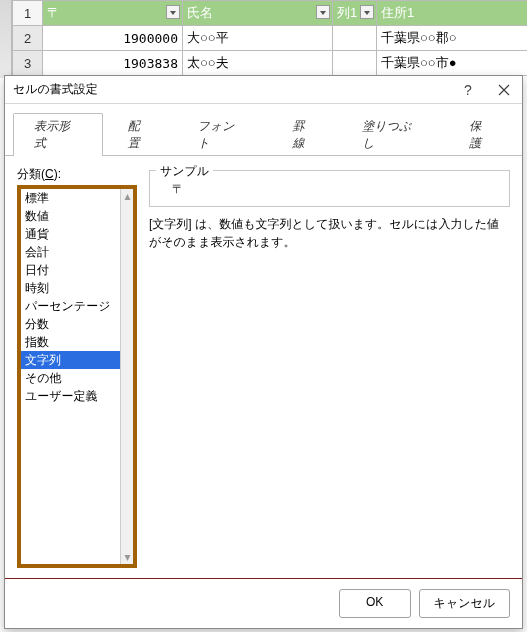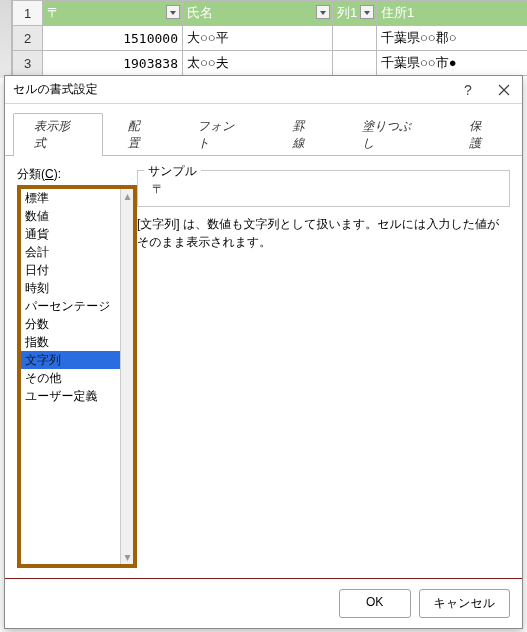--- a/index.html
+++ b/index.html
@@ -131,20 +131,21 @@
   .tab.active {
     border-color: #c0c0c0;
     background: #fff;
     border-radius: 2px 2px 0 0;
   }
 
   .body {
     flex: 1;
     padding: 10px 12px;
     display: flex;
+    gap: 12px;
   }
 
   .left {
     width: 120px;
     display: flex;
     flex-direction: column;
   }
   .left-label {
     margin-bottom: 2px;
   }
@@ -161,21 +162,21 @@
     inset: 0 13px 0 0;
   }
   .li {
     padding: 1px 4px;
     font-size: 12px;
     line-height: 16px;
     cursor: default;
   }
   .li.sel {
     background: #2a6de0;
-    color: #0f172a;
+    color: #ffffff;
   }
   .sb {
     position: absolute;
     right: 0; top: 0; bottom: 0;
     width: 13px;
     background: #f0f0f0;
     border-left: 1px solid #ccc;
   }
   .sb-arrow {
     width: 13px; height: 14px;
@@ -184,21 +185,21 @@
   }
   .sb-bottom { position:absolute; bottom:0; }
 
   .right {
     flex: 1;
     display: flex;
     flex-direction: column;
   }
   .fieldset {
     border: 1px solid #c8c8c8;
-    padding: 6px 8px 8px 12px;
+    padding: 6px 8px 8px 20px;
     margin-top: 4px;
     position: relative;
   }
   .legend {
     position: absolute;
     top: -8px;
     left: 6px;
     background: #fff;
     padding: 0 4px;
     font-size: 12px;
@@ -251,21 +252,21 @@
       <th style="width:44px">
         <span>列1</span>
         <span class="col-filter"></span>
       </th>
       <th>
         <span>住所1</span>
       </th>
     </tr>
     <tr>
       <td class="rownum sel">2</td>
-      <td class="num">1510000</td>
+      <td class="num">1900000</td>
       <td>大○○平</td>
       <td></td>
       <td>千葉県○○郡○</td>
     </tr>
     <tr>
       <td class="rownum sel">3</td>
       <td class="num">1903838</td>
       <td>太○○夫</td>
       <td></td>
       <td>千葉県○○市●</td>

